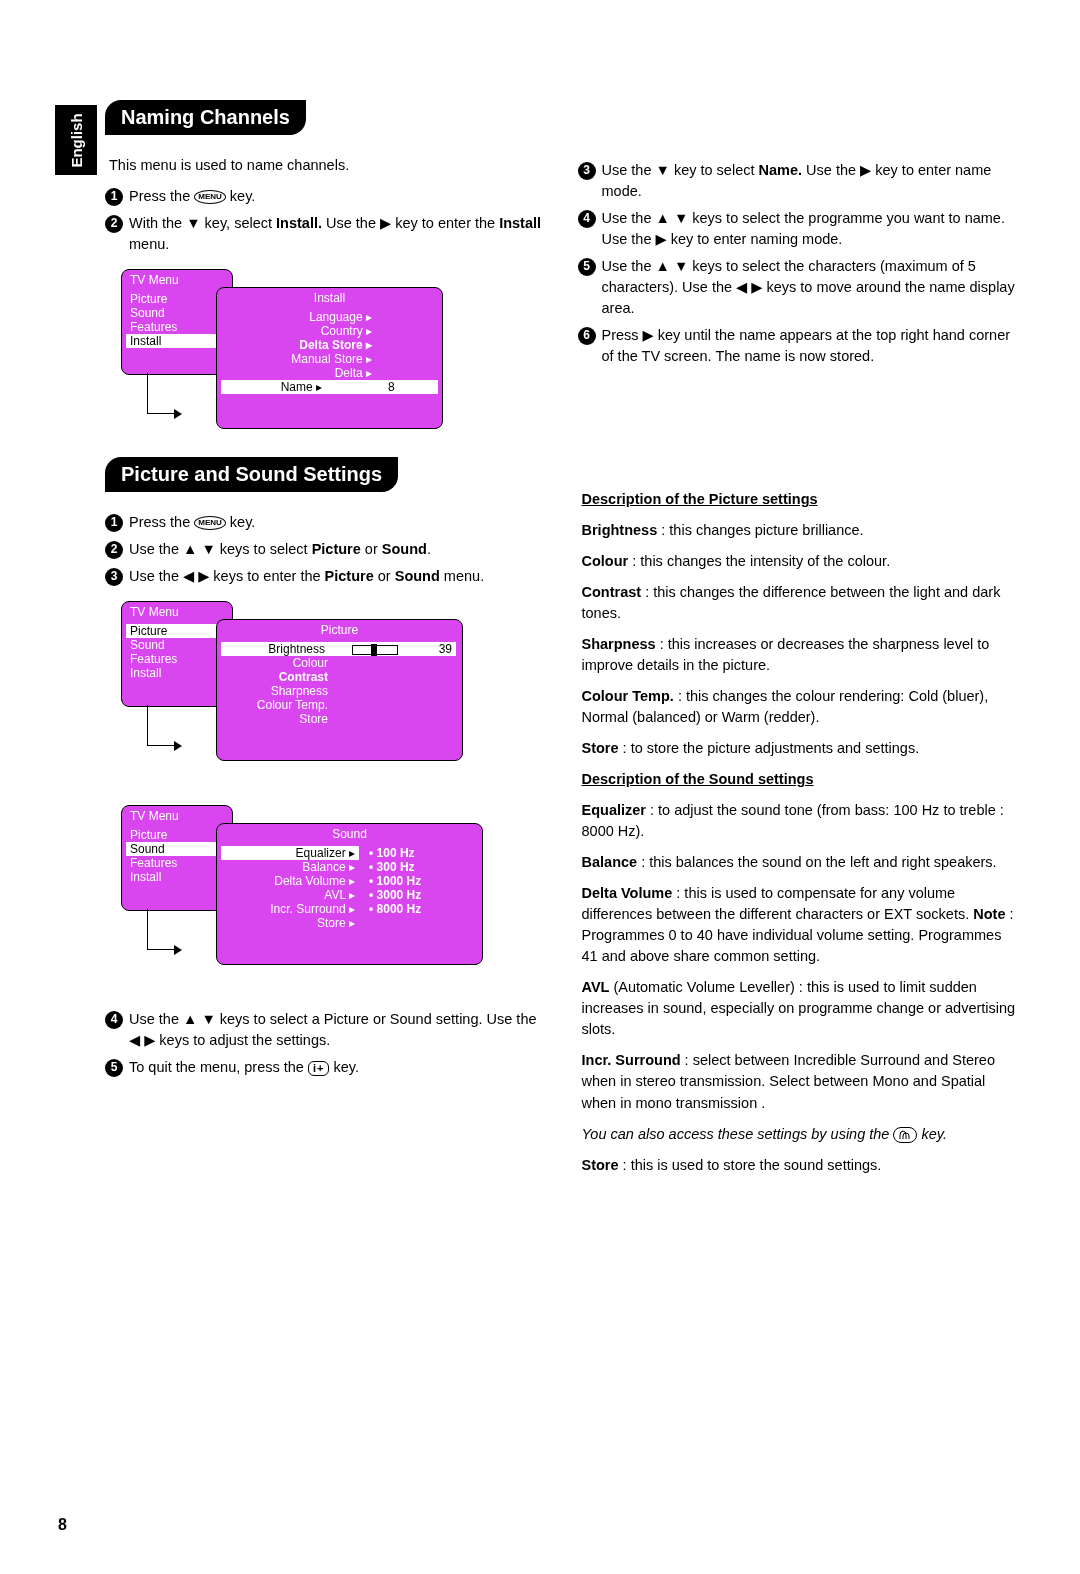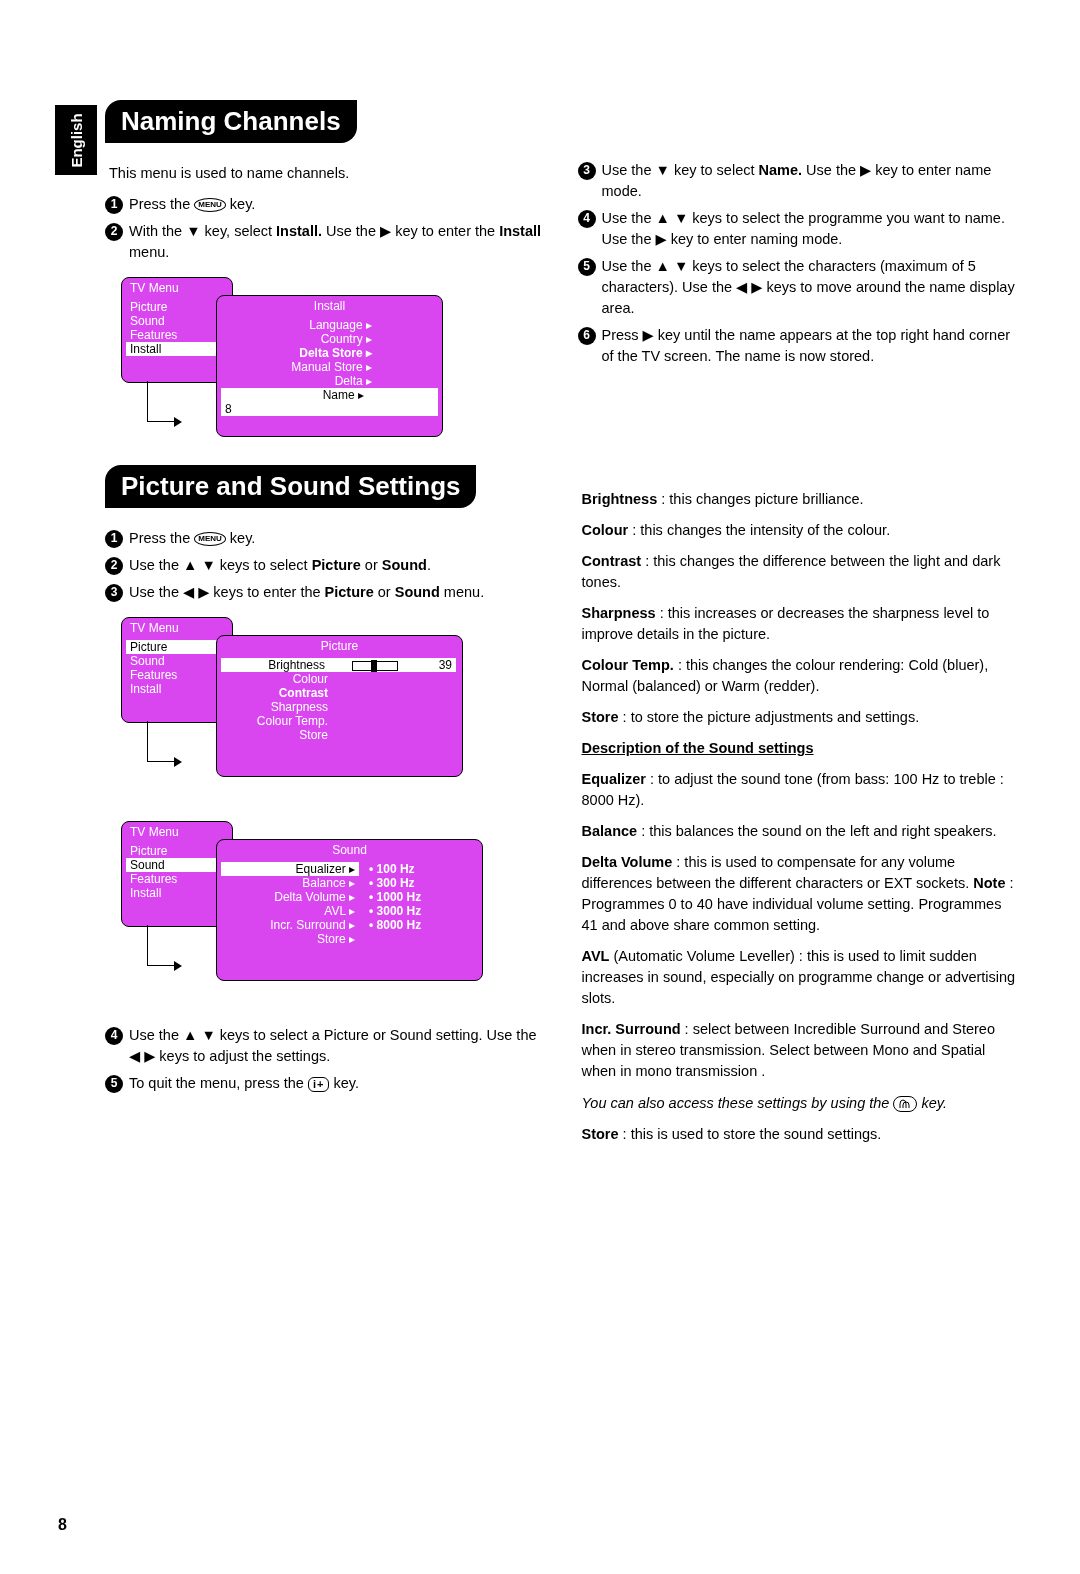--- a/index.html
+++ b/index.html
@@ -37,21 +37,21 @@
     display: flex;
     gap: 30px;
     margin-left: 50px;
   }
   .col { width: 460px; }
   .section-hdr {
     display: inline-block;
     background: #000;
     color: #fff;
     font-weight: bold;
-    font-size: 26px;
+    font-size: 20px;
     padding: 6px 16px 6px 16px;
     border-top-left-radius: 16px;
     border-bottom-right-radius: 16px;
     margin-bottom: 14px;
   }
   p { margin: 6px 4px 10px; line-height: 1.45; }
   .num-badge {
     display: inline-flex;
     width: 18px; height: 18px;
     background: #000; color: #fff;
@@ -163,21 +163,21 @@
         </div>
         <div class="mk-arrow" style="left:36px; top:104px;"></div>
         <div class="tab-back" style="left:105px; top:18px; width:225px; height:140px;">
           <div class="tab-title" style="text-align:center">Install</div>
           <div class="tab-body ri" style="padding-right:70px">
             <div>Language ▸</div>
             <div>Country ▸</div>
             <div style="font-weight:bold">Delta Store ▸</div>
             <div>Manual Store ▸</div>
             <div>Delta ▸</div>
-            <div class="sel" style="display:flex;justify-content:center;padding-right:8px;margin-right:-66px;flex-direction:column;">
+            <div class="sel" style="display:flex;justify-content:center;padding-right:0;margin-right:-66px;">
               <span style="flex:1;text-align:right;padding-right:66px;">Name  ▸</span>
               <span style="width:50px;text-align:left;color:#000;">8</span>
             </div>
           </div>
         </div>
       </div>
 
       <div class="section-hdr">Picture and Sound Settings</div>
 
       <div class="step">
@@ -283,20 +283,21 @@
         <span class="num-badge">5</span>
         <span class="txt">Use the ▲ ▼ keys to select the characters (maximum of 5 characters). Use the ◀  ▶ keys to move around the name display area.</span>
       </div>
       <div class="step">
         <span class="num-badge">6</span>
         <span class="txt">Press  ▶ key until the name appears at the top right hand corner of the TV screen. The name is now stored.</span>
       </div>
 
       <div style="height:110px"></div>
 
+      <p class="u">Description of the Picture settings</p>
       <p><b>Brightness</b><span> : this changes picture brilliance.</span></p>
       <p><b>Colour</b><span> : this changes the intensity of the colour.</span></p>
       <p><b>Contrast</b><span> : this changes the difference between the light and dark tones.</span></p>
       <p><b>Sharpness</b><span> : this increases or decreases the sharpness level to improve details in the picture.</span></p>
       <p><b>Colour Temp.</b><span> : this changes the colour rendering: Cold (bluer), Normal (balanced) or Warm (redder).</span></p>
       <p><b>Store</b><span> : to store the picture adjustments and settings.</span></p>
 
       <p class="u">Description of the Sound settings</p>
       <p><b>Equalizer</b><span> : to adjust the sound tone (from bass: 100 Hz to treble : 8000 Hz).</span></p>
       <p><b>Balance</b><span> : this balances the sound on the left and right speakers.</span></p>

